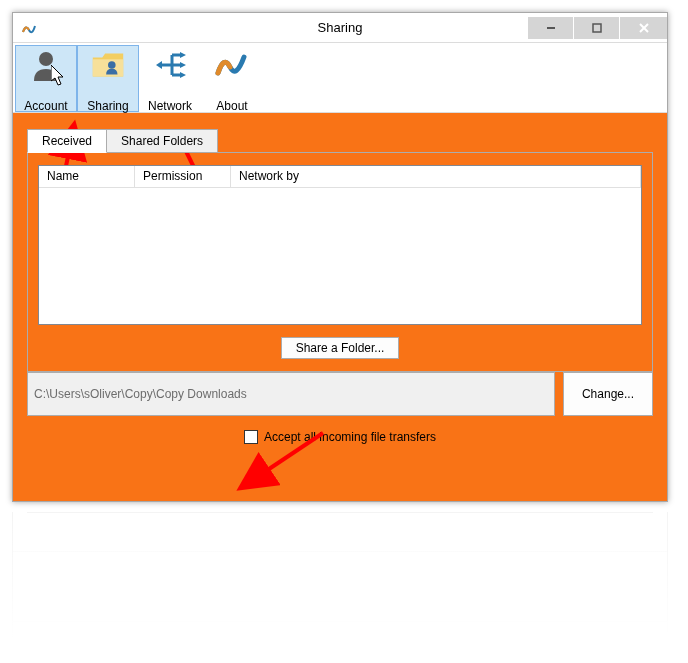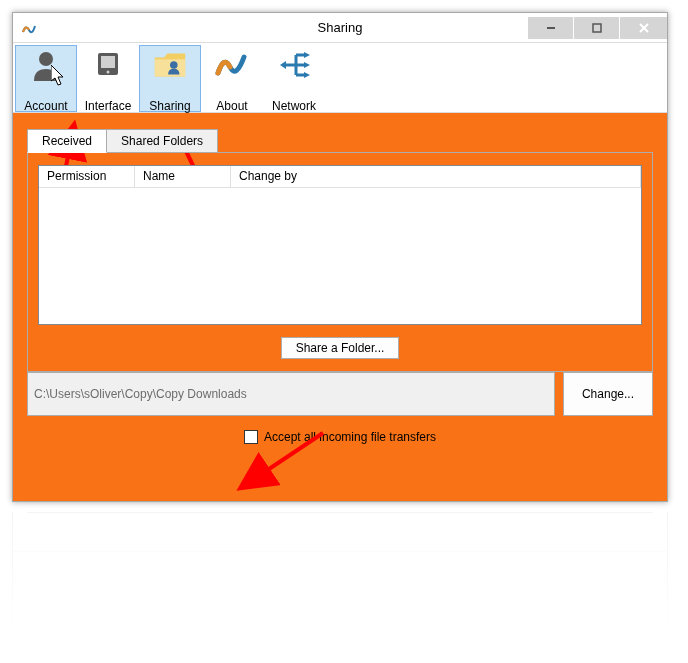--- a/index.html
+++ b/index.html
@@ -253,80 +253,70 @@
   <div class="toolbar">
     <div class="tool-btn selected-blue">
       <span class="tool-ico">
         <svg width="36" height="36" viewBox="0 0 36 36">
           <circle cx="18" cy="12" r="7" fill="#5a5a5a"></circle>
           <path d="M6 34 Q6 22 18 22 Q30 22 30 34 Z" fill="#5a5a5a"></path>
         </svg>
       </span>
       <span class="tool-label">Account</span>
     </div>
-    <div class="tool-btn">
-      <span class="tool-ico">
-        <svg width="36" height="36" viewBox="0 0 36 36">
-          <rect x="8" y="6" width="20" height="22" rx="2" fill="#5a5a5a"></rect>
-          <rect x="11" y="9" width="14" height="12" fill="#d0d0d0"></rect>
-          <circle cx="18" cy="25" r="1.5" fill="#d0d0d0"></circle>
-        </svg>
-      </span>
-      <span class="tool-label">Interface</span>
-    </div>
     <div class="tool-btn selected-blue">
       <span class="tool-ico">
         <svg width="40" height="36" viewBox="0 0 40 36">
           <path d="M4 10 L14 10 L17 6 L36 6 L36 30 L4 30 Z" fill="#f3ce62"></path>
           <path d="M4 12 L36 12 L36 30 L4 30 Z" fill="#f7e09a"></path>
           <circle cx="24" cy="18" r="4" fill="#3a6ea5"></circle>
           <path d="M18 28 Q18 22 24 22 Q30 22 30 28 Z" fill="#3a6ea5"></path>
         </svg>
       </span>
       <span class="tool-label">Sharing</span>
-    </div>
-    <div class="tool-btn">
-      <span class="tool-ico">
-        <svg width="36" height="36" viewBox="0 0 36 36">
-          <path d="M4 26 Q10 8 16 20 Q22 32 30 10" fill="none" stroke="#2a7ab0" stroke-width="5" stroke-linecap="round"></path>
-          <path d="M4 26 Q10 8 16 20" fill="none" stroke="#e08a2a" stroke-width="5" stroke-linecap="round"></path>
-        </svg>
-      </span>
-      <span class="tool-label">About</span>
     </div>
     <div class="tool-btn">
       <span class="tool-ico">
         <svg width="36" height="36" viewBox="0 0 36 36">
           <line x1="8" y1="18" x2="20" y2="18" stroke="#2a7ab0" stroke-width="3"></line>
           <line x1="20" y1="18" x2="20" y2="8" stroke="#2a7ab0" stroke-width="3"></line>
           <line x1="20" y1="18" x2="20" y2="28" stroke="#2a7ab0" stroke-width="3"></line>
           <line x1="20" y1="8" x2="30" y2="8" stroke="#2a7ab0" stroke-width="3"></line>
           <line x1="20" y1="18" x2="30" y2="18" stroke="#2a7ab0" stroke-width="3"></line>
           <line x1="20" y1="28" x2="30" y2="28" stroke="#2a7ab0" stroke-width="3"></line>
           <polygon points="4,18 10,14 10,22" fill="#2a7ab0"></polygon>
           <polygon points="34,8 28,5 28,11" fill="#2a7ab0"></polygon>
           <polygon points="34,18 28,15 28,21" fill="#2a7ab0"></polygon>
           <polygon points="34,28 28,25 28,31" fill="#2a7ab0"></polygon>
         </svg>
       </span>
       <span class="tool-label">Network</span>
     </div>
+    <div class="tool-btn">
+      <span class="tool-ico">
+        <svg width="36" height="36" viewBox="0 0 36 36">
+          <path d="M4 26 Q10 8 16 20 Q22 32 30 10" fill="none" stroke="#2a7ab0" stroke-width="5" stroke-linecap="round"></path>
+          <path d="M4 26 Q10 8 16 20" fill="none" stroke="#e08a2a" stroke-width="5" stroke-linecap="round"></path>
+        </svg>
+      </span>
+      <span class="tool-label">About</span>
+    </div>
   </div>
 
   <div class="content">
     <div class="tabs">
       <div class="tab active">Received</div>
       <div class="tab inactive">Shared Folders</div>
     </div>
     <div class="tab-body">
       <div class="listview">
         <div class="lv-header">
+          <div class="lv-col" style="width:96px">Name</div>
           <div class="lv-col" style="width:96px">Permission</div>
-          <div class="lv-col" style="width:96px">Name</div>
-          <div class="lv-col" style="flex:1">Change by</div>
+          <div class="lv-col" style="flex:1">Network by</div>
         </div>
       </div>
       <div class="btn-row">
         <button class="btn">Share a Folder...</button>
       </div>
     </div>
 
     <div class="path-row">
       <input class="path-input" readonly="" value="C:\Users\sOliver\Copy\Copy Downloads" style="">
       <button class="btn" style="padding:14px 18px">Change...</button>

